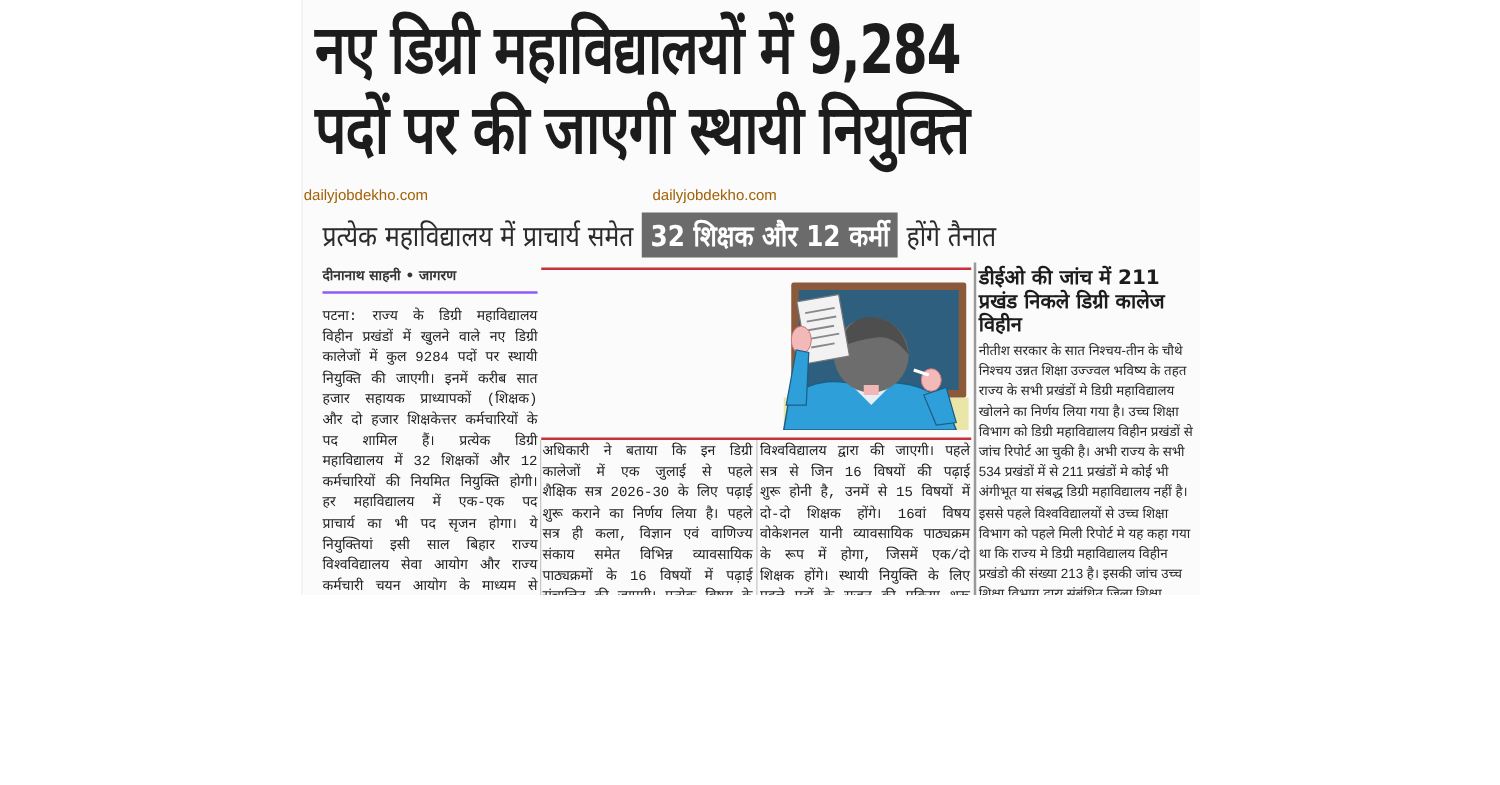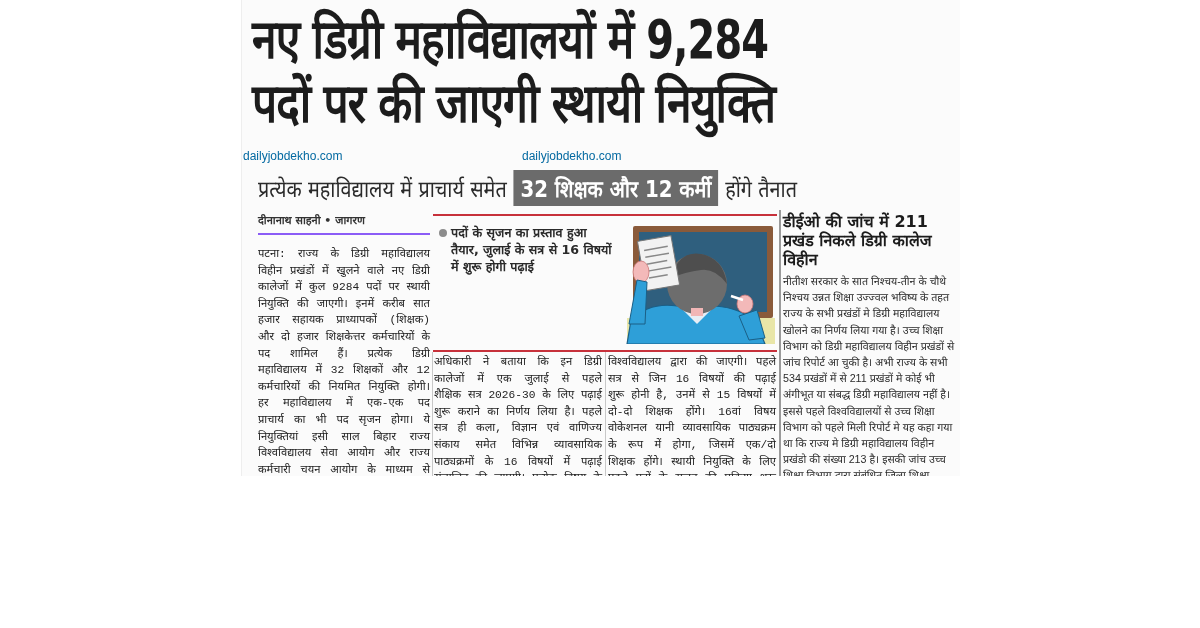--- a/index.html
+++ b/index.html
@@ -2,21 +2,21 @@
 <html><head>
 <meta charset="utf-8">
 <style>
   html, body { margin:0; padding:0; }
   body { width:1200px; height:628px; background:#ffffff; position:relative; overflow:hidden;
          font-family: "DejaVu Sans", sans-serif; color:#1a1a1a; }
   .clip { position:absolute; left:241px; top:0; width:718px; height:476px; background:#fbfbfb;
           border-left:1px solid #eeeeee; overflow:hidden; }
   .headline { position:absolute; left:10px; top:8px; width:700px; font-family:"DejaVu Sans Condensed","DejaVu Sans",sans-serif;
               font-weight:bold; font-size:54px; line-height:64px; letter-spacing:-1px; color:#1c1c1c; transform:scaleX(0.82); transform-origin:left top; white-space:nowrap; }
-  .wm { position:absolute; font-family:"Liberation Sans",sans-serif; font-size:12px; color:#0369a1; }
+  .wm { position:absolute; font-family:"Liberation Sans",sans-serif; font-size:12px; color:#a16207; }
   .subhead { position:absolute; left:16px; top:170px; height:36px; display:flex; align-items:center; white-space:nowrap;
              font-family:"DejaVu Sans",sans-serif; font-size:23px; color:#2a2a2a; transform:scaleX(0.86); transform-origin:left center; }
   .subhead .hl { background:#6b6b6b; color:#ffffff; padding:2px 8px; margin:0 8px; font-weight:bold; }
   .byline { position:absolute; left:16px; top:212px; width:172px; font-size:11px; font-weight:bold; color:#333;
             border-bottom:2px solid #8b5cf6; padding-bottom:6px; }
   .col { position:absolute; font-family:"DejaVu Serif",serif; font-size:11.2px; line-height:16.6px; color:#222; text-align:justify; }
   .col p { margin:0;font-family:Liberation Mono, monospace; }
   .col p.indent { text-indent:12px; }
   .col1 { left:16px; top:246px; width:172px; }
   .col2 { left:192px; top:354px; width:168px; }
@@ -55,21 +55,20 @@
 
   <div class="col col1">
     <p>पटना: राज्य के डिग्री महाविद्यालय विहीन प्रखंडों में खुलने वाले नए डिग्री कालेजों में कुल 9284 पदों पर स्थायी नियुक्ति की जाएगी। इनमें करीब सात हजार सहायक प्राध्यापकों (शिक्षक) और दो हजार शिक्षकेत्तर कर्मचारियों के पद शामिल हैं। प्रत्येक डिग्री महाविद्यालय में 32 शिक्षकों और 12 कर्मचारियों की नियमित नियुक्ति होगी। हर महाविद्यालय में एक-एक पद प्राचार्य का भी पद सृजन होगा। ये नियुक्तियां इसी साल बिहार राज्य विश्वविद्यालय सेवा आयोग और राज्य कर्मचारी चयन आयोग के माध्यम से होंगी। संबंधित पदों के सृजन संबंधी प्रस्ताव को उच्च शिक्षा विभाग ने सहमति दे दी है। इस प्रस्ताव को वित्त विभाग और सामान्य प्रशासन विभाग से सहमति हेतु जल्द भेजा जा रहा है।</p>
     <p class="indent">शिक्षा विभाग के एक उच्च पदस्थ</p>
   </div>
 
   <div class="vrule" style="left:190px; top:352px; height:276px;"></div>
 
   <div class="highlight-box">
     <div class="bullets">
-      <div class="b">पदों के सृजन का प्रस्ताव हुआ तैयार, जुलाई के सत्र से 16 विषयों में शुरू होगी पढ़ाई</div>
     </div>
     <div class="illus">
       <svg width="156" height="124" viewBox="0 0 156 124">
         <rect x="0" y="0" width="156" height="124" fill="#fbfbfb"></rect>
         <rect x="8" y="98" width="148" height="26" fill="#e9e6a8"></rect>
         <rect x="14" y="6" width="140" height="92" fill="#8a5a3a" rx="2"></rect>
         <rect x="20" y="12" width="128" height="80" fill="#2f5f7e"></rect>
         <path d="M 8 124 L 12 100 Q 30 82 58 86 L 96 86 Q 124 88 138 104 L 146 124 Z" fill="#2e9fd8" stroke="#1b5f86" stroke-width="1.2"></path>
         <path d="M 60 86 L 78 104 L 96 86 Z" fill="#e8eef5"></path>
         <ellipse cx="78" cy="64" rx="30" ry="30" fill="#6d6d6d"></ellipse>

